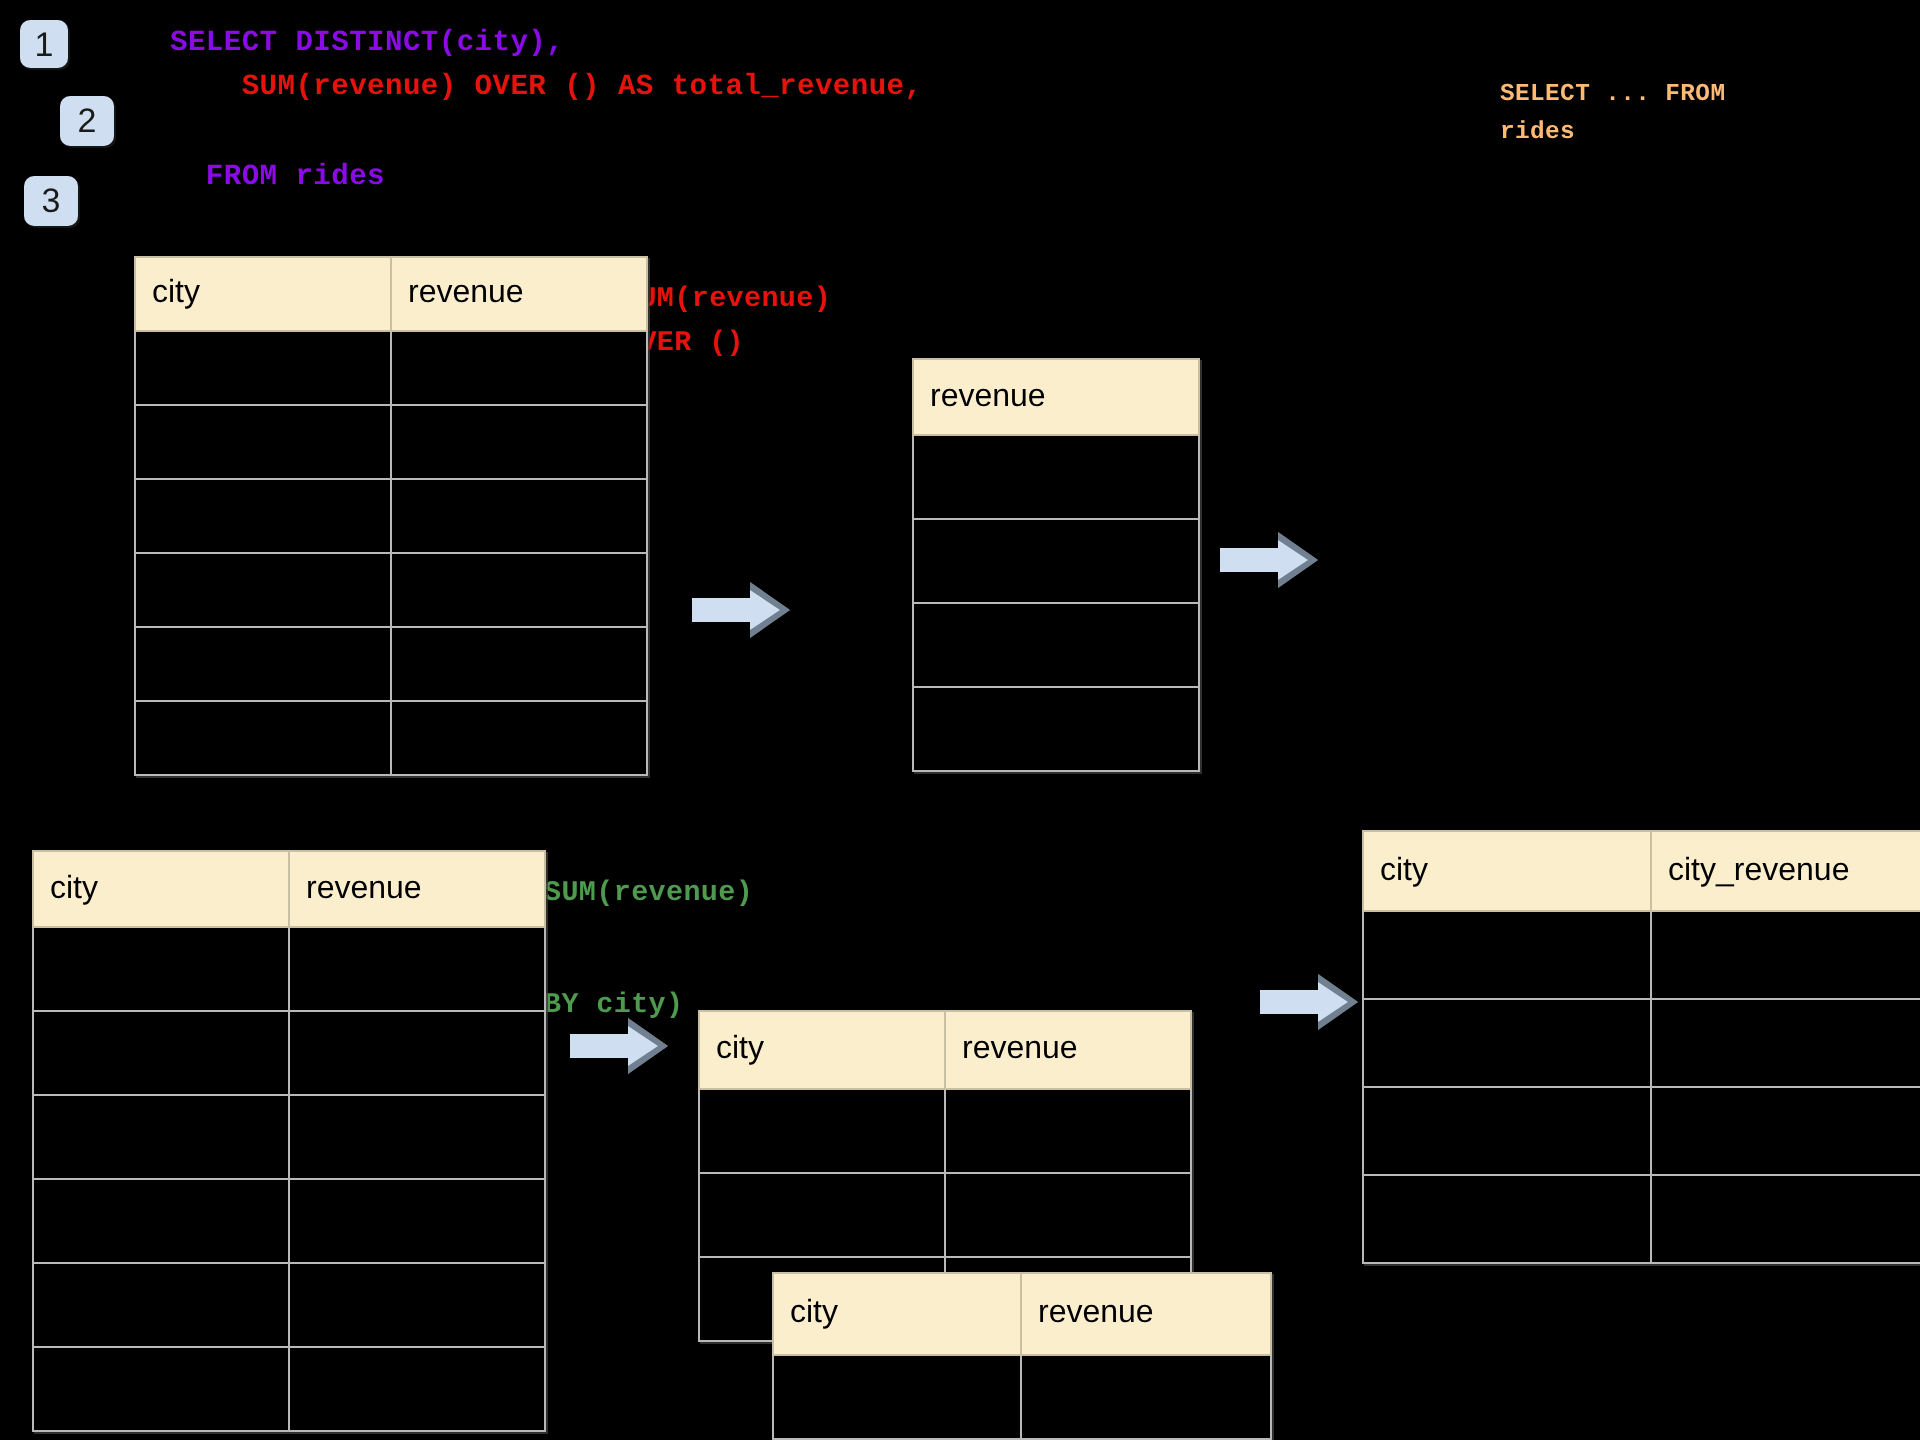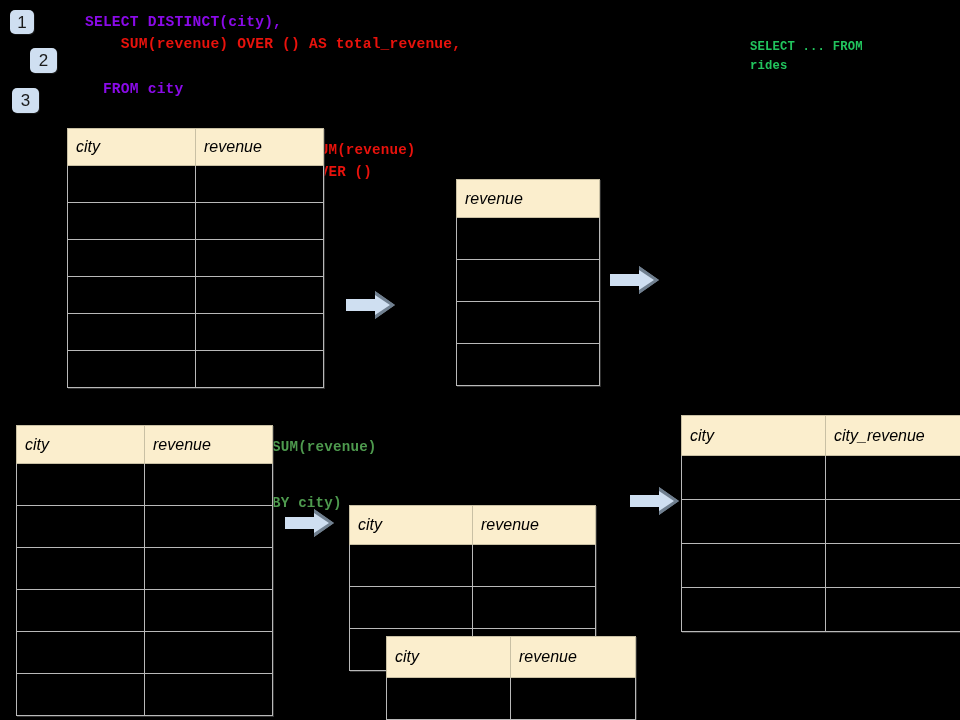--- a/index.html
+++ b/index.html
@@ -54,21 +54,21 @@
   .sql-red    { color: #e8120c; }
   .sql-green  { color: #4e9a4e; }
 
   .sql-side {
     position: absolute;
     font-family: "Liberation Mono", monospace;
     font-size: 12.2px;
     line-height: 19px;
     white-space: pre;
     font-weight: bold;
-    color: #22c55e;
+    color: #fdba74;
     letter-spacing: 0.2px;
   }
 
   
   .annot {
     position: absolute;
     font-family: "Liberation Mono", monospace;
     font-size: 14.2px;
     line-height: 22px;
     white-space: pre;
@@ -78,21 +78,20 @@
   .annot-red   { color: #e8120c; }
   .annot-green { color: #4e9a4e; }
 
   
   .tbl {
     position: absolute;
     border-collapse: collapse;
     table-layout: fixed;
     background: #1d4ed8;
     box-shadow: 1px 1px 0 rgba(60,60,60,0.8);
-    font-style: italic;
   }
   .tbl td {
     border: 1px solid #b9b9b9;
     background: transparent;
     padding: 0;
   }
   .tbl td.hdr {
     background: #fbeecd;
     color: #000000;
     font-family: "Liberation Sans", sans-serif;
@@ -121,21 +120,21 @@
   </div>
   <div class="badge" style="left:30px; top:48px; width:27px; height:25px;">
     <span>2</span>
   </div>
   <div class="badge" style="left:12px; top:88px; width:27px; height:25px;">
     <span>3</span>
   </div>
 
   <div class="sql sql-purple" style="left:85px; top:12px;">SELECT DISTINCT(city),</div>
   <div class="sql sql-red" style="left:85px; top:34px;">    SUM(revenue) OVER () AS total_revenue,</div>
-  <div class="sql sql-purple" style="left:85px; top:79px;">  FROM city</div>
+  <div class="sql sql-purple" style="left:85px; top:79px;">  FROM rides</div>
 
   <div class="sql-side" style="left:750px; top:38px;">SELECT ... FROM</div>
   <div class="sql-side" style="left:750px; top:57px;">rides</div>
 
   <div class="annot annot-red" style="left:311px; top:139px;">SUM(revenue)</div>
   <div class="annot annot-red" style="left:311px; top:161px;">OVER ()</div>
 
   <div class="annot annot-green" style="left:272px; top:436px;">SUM(revenue)</div>
   <div class="annot annot-green" style="left:272px; top:492px;">BY city)</div>
 

